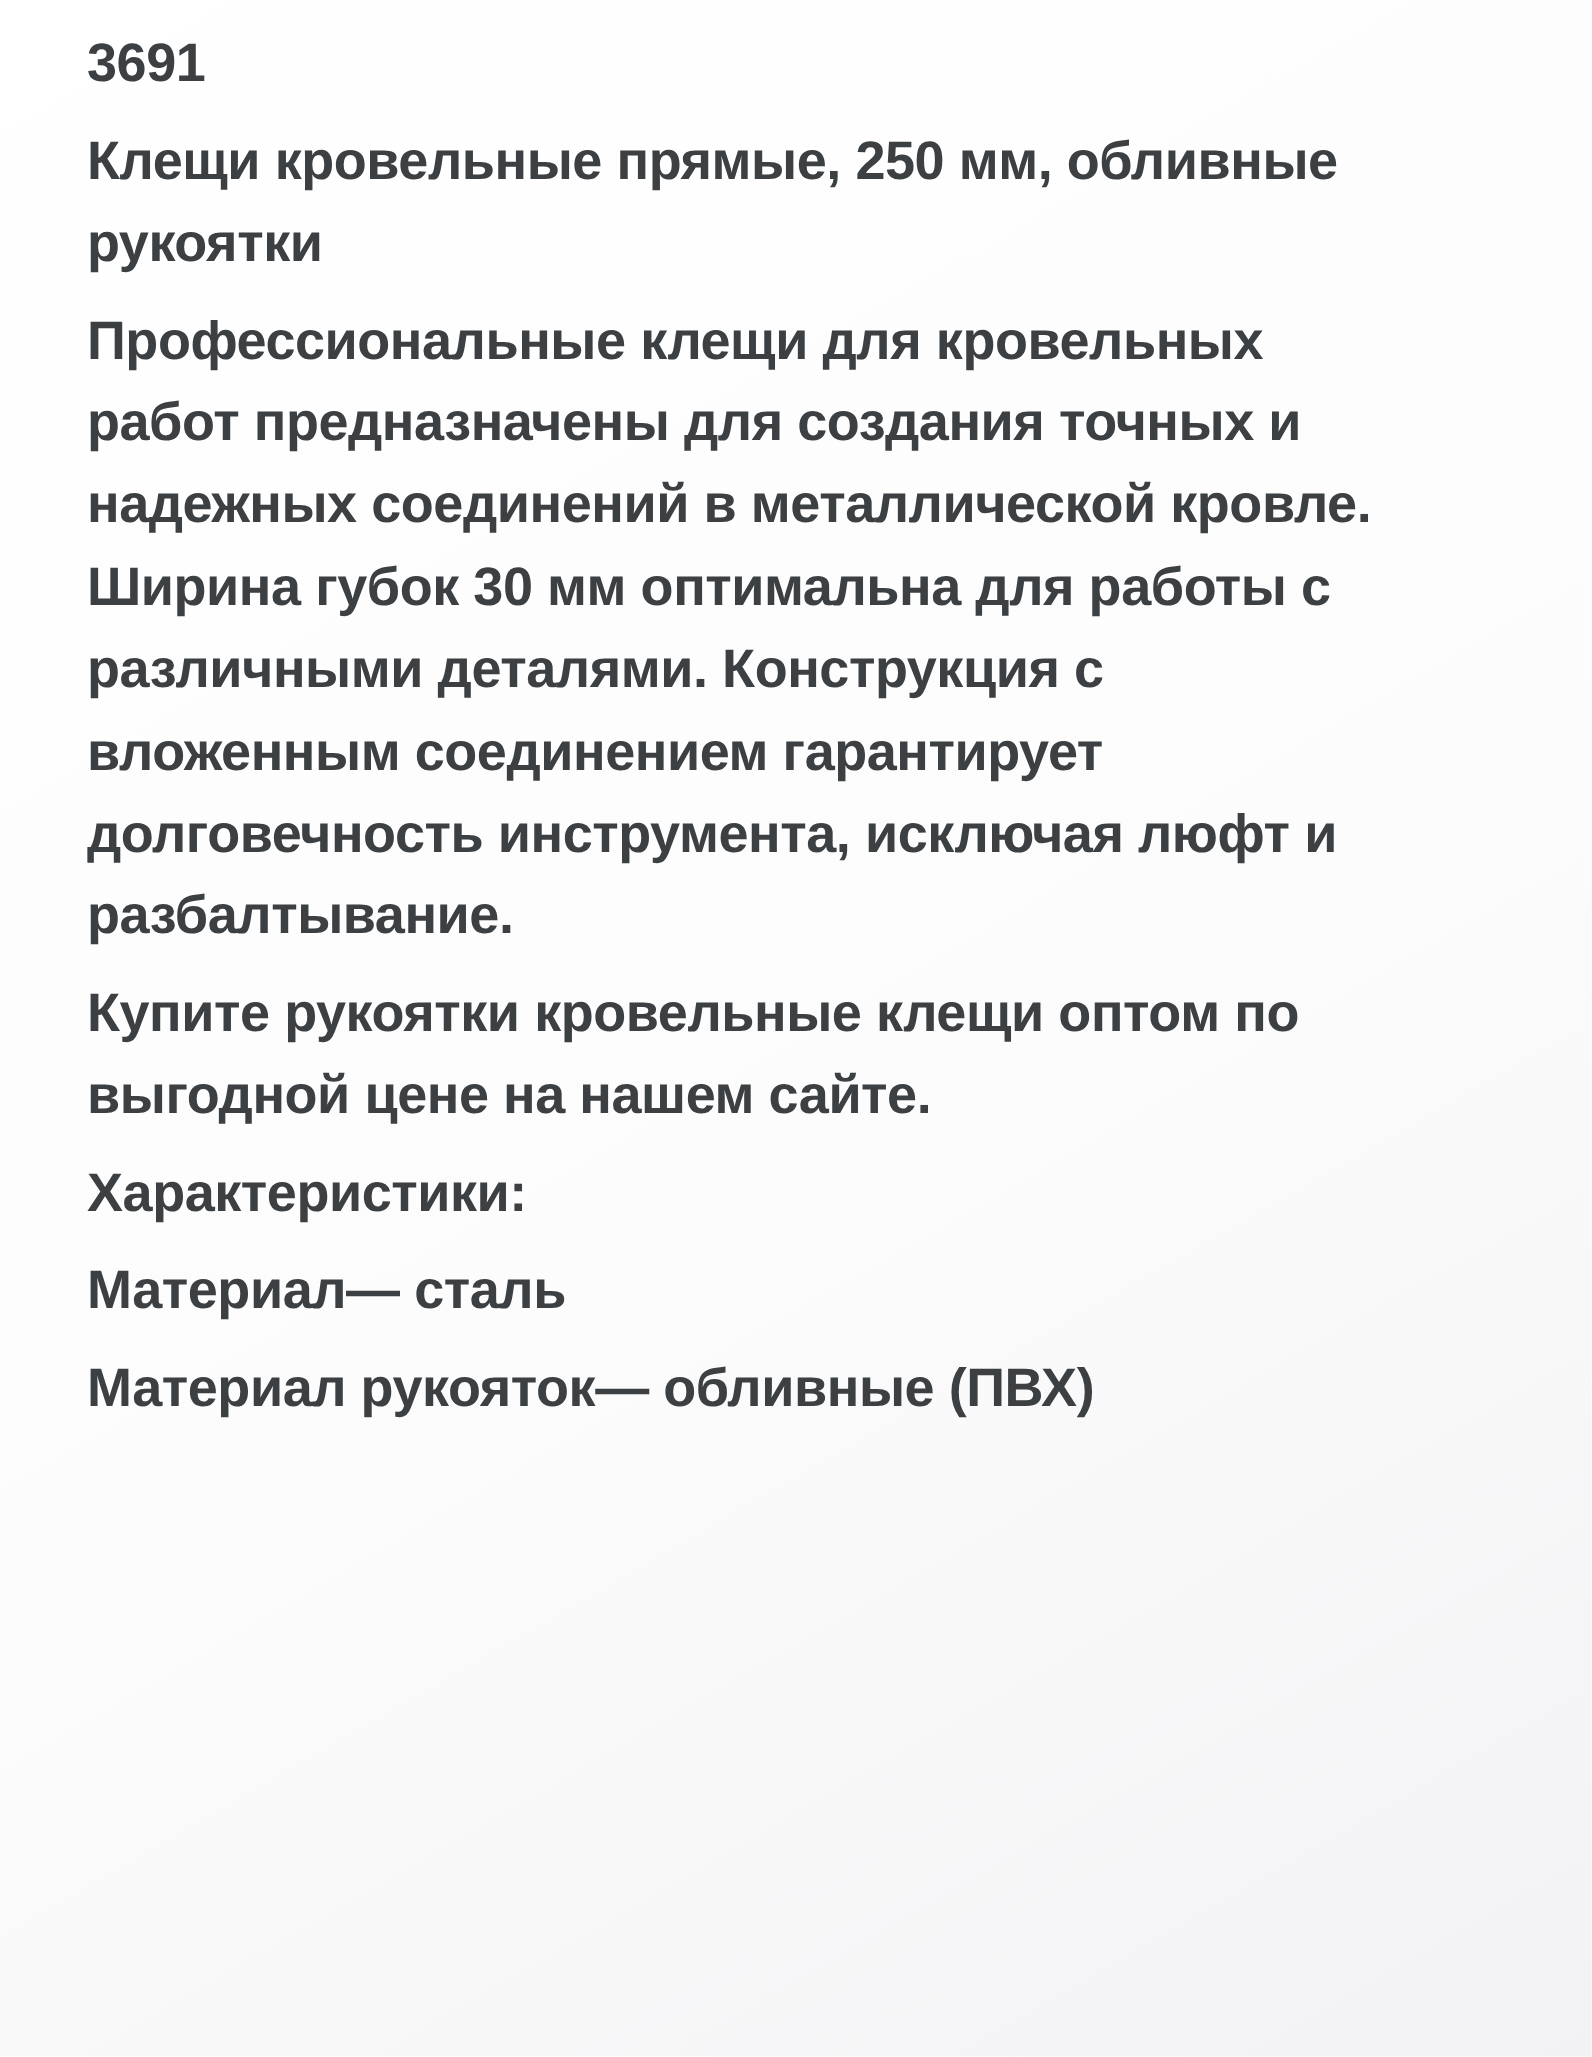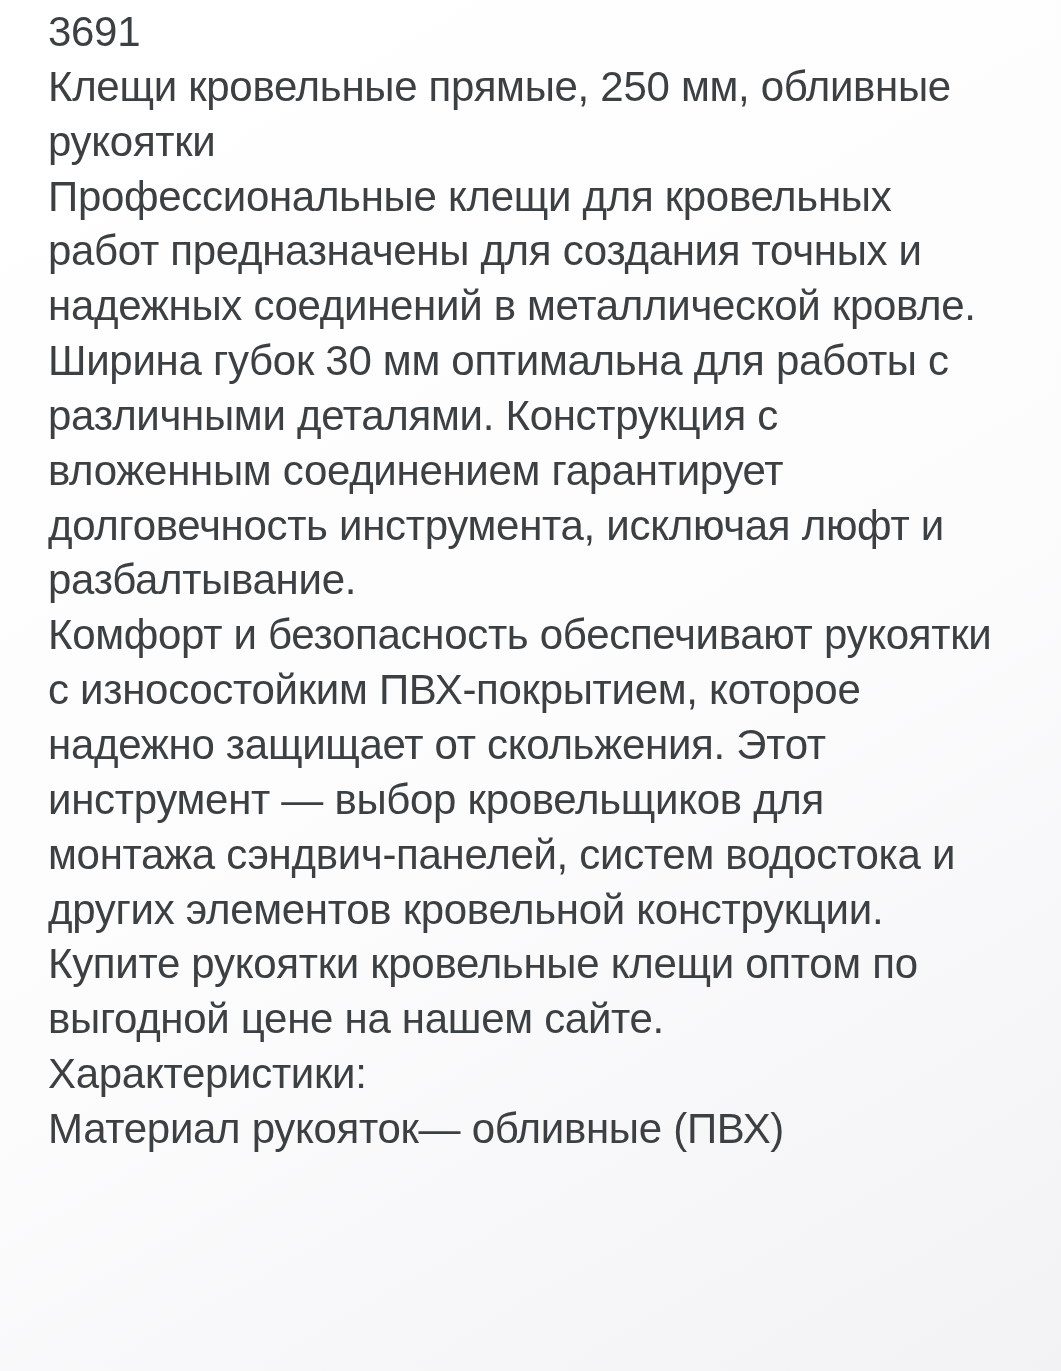--- a/index.html
+++ b/index.html
@@ -13,56 +13,51 @@
     background: linear-gradient(150deg, #ffffff 0%, #fcfcfd 55%, #f2f2f4 100%);
     font-family: "Liberation Sans", sans-serif;
   }
   .page {
     box-sizing: border-box;
     width: 1061px;
     height: 1371px;
     padding: 5px 20px 0 48px;
   }
   .text-block {
-    margin: 0;
-    font-size: 42px;
+    margin: 10px;
+    font-size: 36px;
     line-height: 54.84px;
     color: #3c4043;
     letter-spacing: -0.3px;
     white-space: pre;       
-    font-weight: 400;
+    font-weight: 700;
   }
 </style>
 </head>
 <body>
 
 <div class="page">
   <p class="text-block">3691</p>
 
   <p class="text-block">Клещи кровельные прямые, 250 мм, обливные
 рукоятки</p>
 
   <p class="text-block">Профессиональные клещи для кровельных
 работ предназначены для создания точных и
 надежных соединений в металлической кровле.
 Ширина губок 30 мм оптимальна для работы с
 различными деталями. Конструкция с
 вложенным соединением гарантирует
 долговечность инструмента, исключая люфт и
 разбалтывание.</p>
 
-  <p class="text-block">Комфорт и безопасность обеспечивают рукоятки
-с износостойким ПВХ-покрытием, которое
-надежно защищает от скольжения. Этот
-инструмент — выбор кровельщиков для
-монтажа сэндвич-панелей, систем водостока и
-других элементов кровельной конструкции.</p>
 
 
   <p class="text-block">Купите рукоятки кровельные клещи оптом по
 выгодной цене на нашем сайте.</p>
 
   <p class="text-block">Характеристики:</p>
 
 
+  <p class="text-block">Материал— сталь</p>
 
   <p class="text-block">Материал рукояток— обливные (ПВХ)</p>
 </div>
 
 </body></html>

